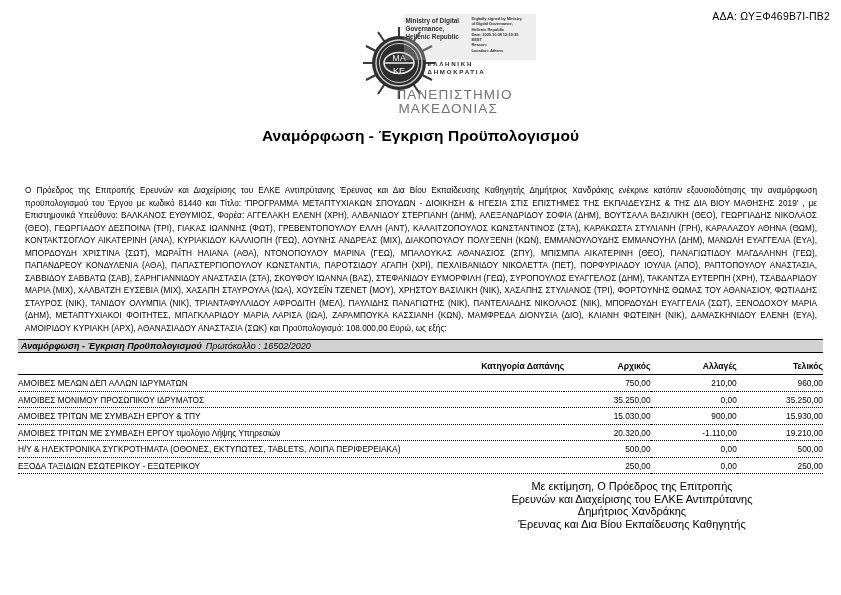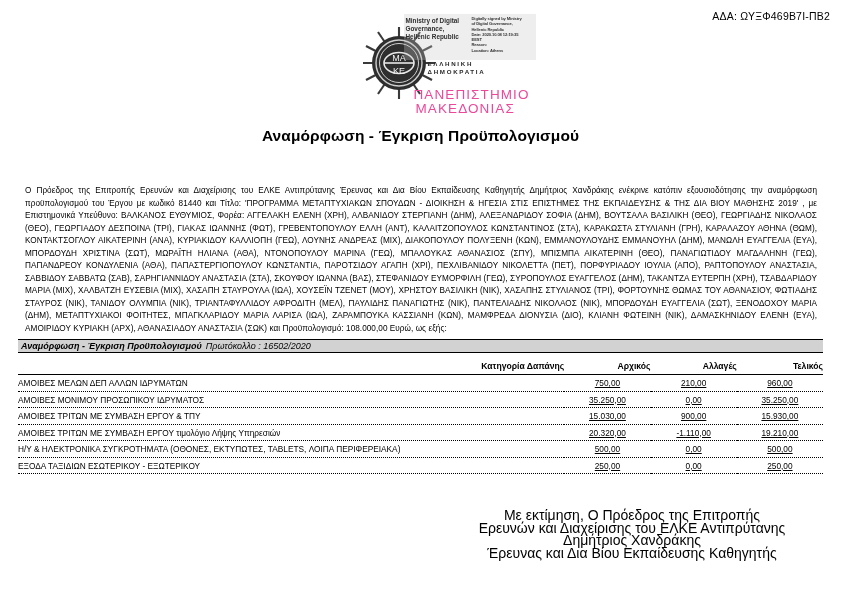--- a/index.html
+++ b/index.html
@@ -47,26 +47,26 @@
     position: absolute;
     left: 0px;
     top: 14px;
     width: 74px;
     height: 74px;
   }
   .seal svg { display: block; }
 
   .uni-name {
     position: absolute;
-    left: 52px;
+    left: 35px;
     top: 76px;
     font-size: 13.5px;
     line-height: 14px;
     letter-spacing: 1.1px;
-    color: #ec4899;
+    color: #737373;
     white-space: nowrap;
   }
   .uni-name .l2 { padding-left: 2px; }
 
   
   .hellenic {
     position: absolute;
     left: 66px;
     top: 48px;
     font-size: 6.2px;
@@ -172,33 +172,33 @@
     border-bottom: 1px solid #000;
   }
   .budget-table th.cat { text-align: right; }
   .budget-table th.num { text-align: right; }
   .budget-table td {
     padding: 3px 0 2.5px 0;
     border-bottom: 1px dotted #000;
     vertical-align: bottom;
   }
   .budget-table td.cat { text-align: left; white-space: nowrap; }
-  .budget-table td.num { text-align: center; white-space: nowrap; text-decoration: underline; }
+  .budget-table td.num { text-align: right; white-space: nowrap; }
   .col-cat { width: 545px; }
   .col-num { width: 86px; }
   .mixed { text-transform: none; }
 
   
   .signature {
     position: absolute;
-    top: 509px;
+    top: 480px;
     left: 441px;
     width: 382px;
     text-align: center;
-    font-size: 14px;
+    font-size: 11px;
     line-height: 12.6px;
   }
 </style>
 </head>
 <body>
 
 <div class="ada-code">ΑΔΑ: ΩΥΞΦ469Β7Ι-ΠΒ2</div>
 
 <div class="letterhead">
   <div class="letterhead-inner">

